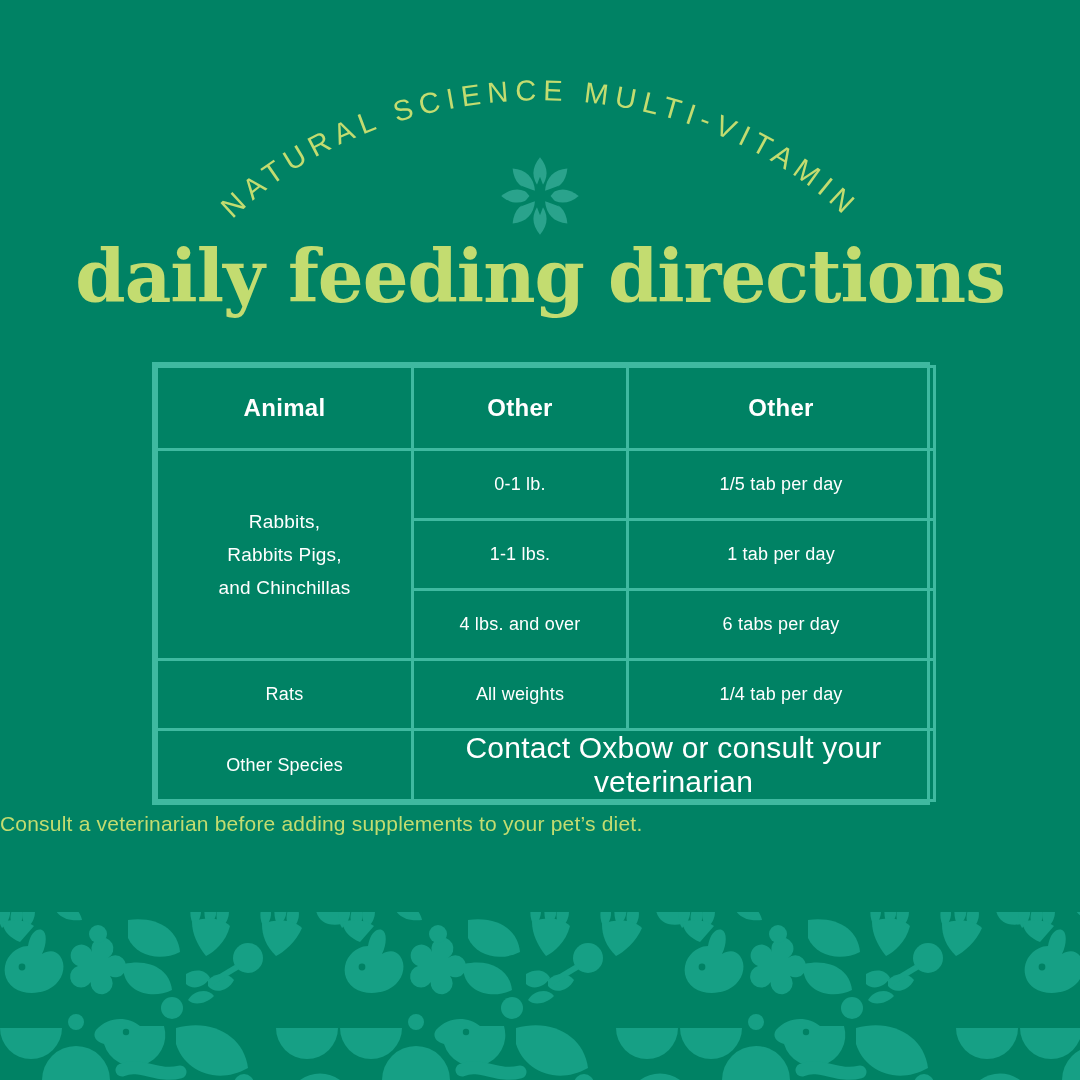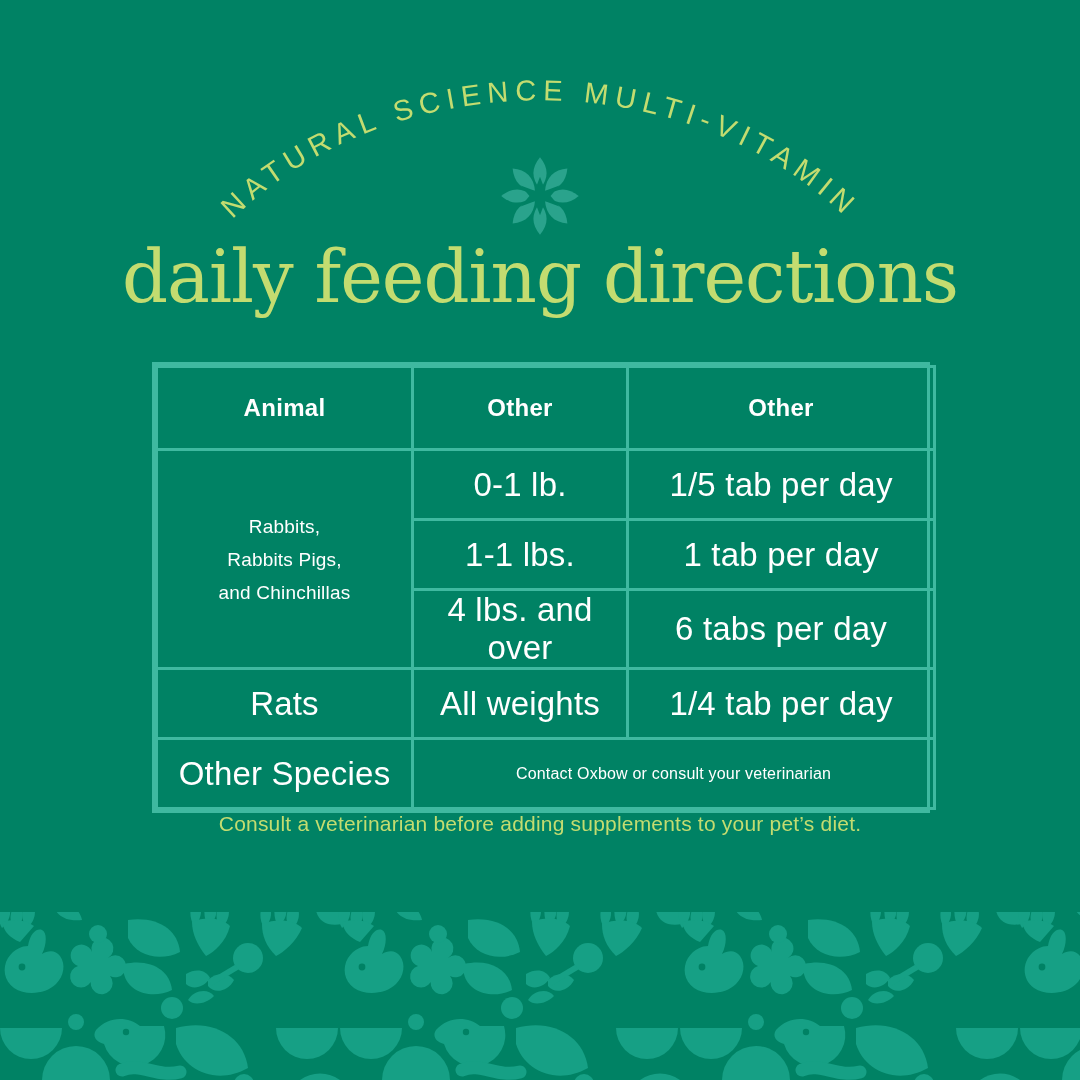--- a/index.html
+++ b/index.html
@@ -38,21 +38,21 @@
   .rosette svg { width:88px; height:88px; display:block; }
 
   
   .title {
     position:absolute;
     left:0; top:233px;
     width:1080px;
     text-align:center;
     color:#c3dc70;
     font-family:"DejaVu Serif", serif;
-    font-weight:400;
+    font-weight:700;
     font-size:72px;
     line-height:88px;
     letter-spacing:-1px;
   }
 
   
   .table {
     position:absolute;
     left:152px; top:362px;
     width:778px;
@@ -76,38 +76,37 @@
   }
   .table th {
     height:83px;
     font-size:24px;
     font-weight:700;
     letter-spacing:0.3px;
     text-align:center;
   }
   .table td {
     height:70px;
-    font-size:33px;
+    font-size:18px;
     font-weight:400;
     letter-spacing:0.2px;
   }
   .table td.animal-merged {
     font-size:19px;
     line-height:33px;
   }
   .table td.wide {
-    font-size:16px;
+    font-size:30px;
   }
 
   
   .footnote {
     position:absolute;
     left:0; top:812px;
     width:1080px;
-    text-align:center;
     color:#c3dc70;
     font-size:21px;
     letter-spacing:0.2px;
   }
 
   
   .pattern-band {
     position:absolute;
     left:0; top:912px;
     width:1080px; height:168px;

